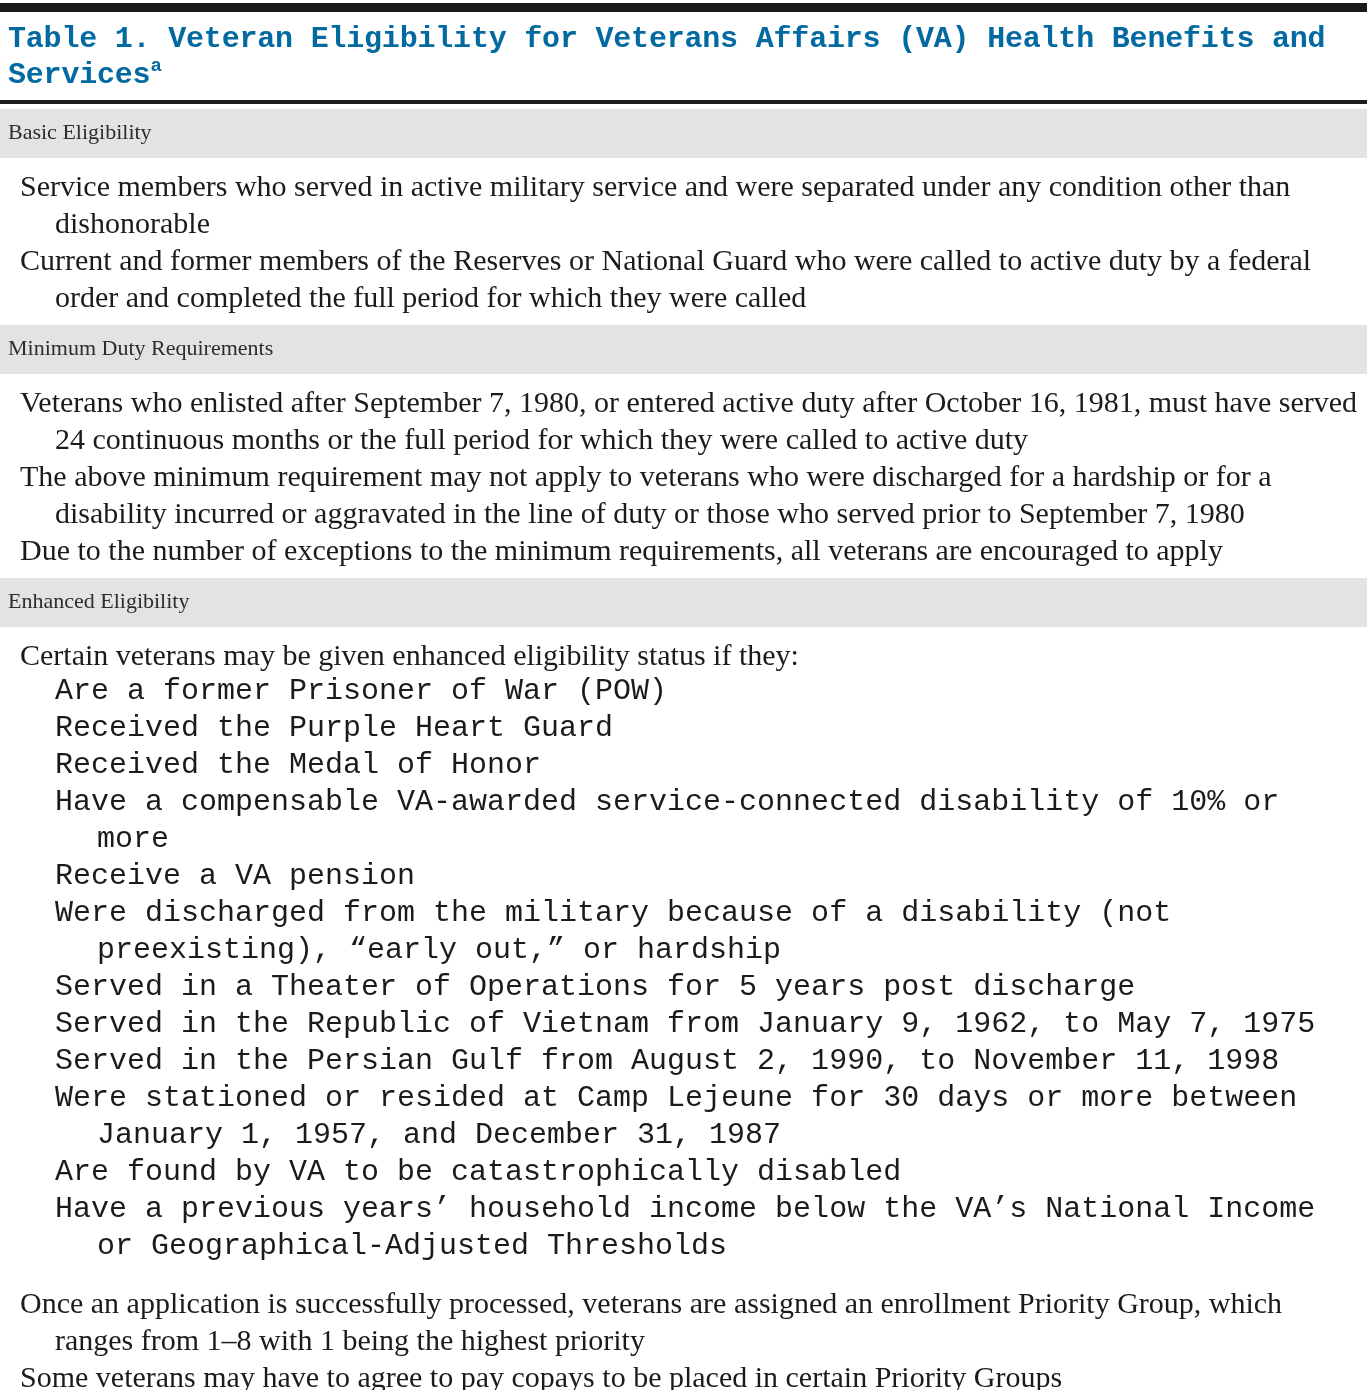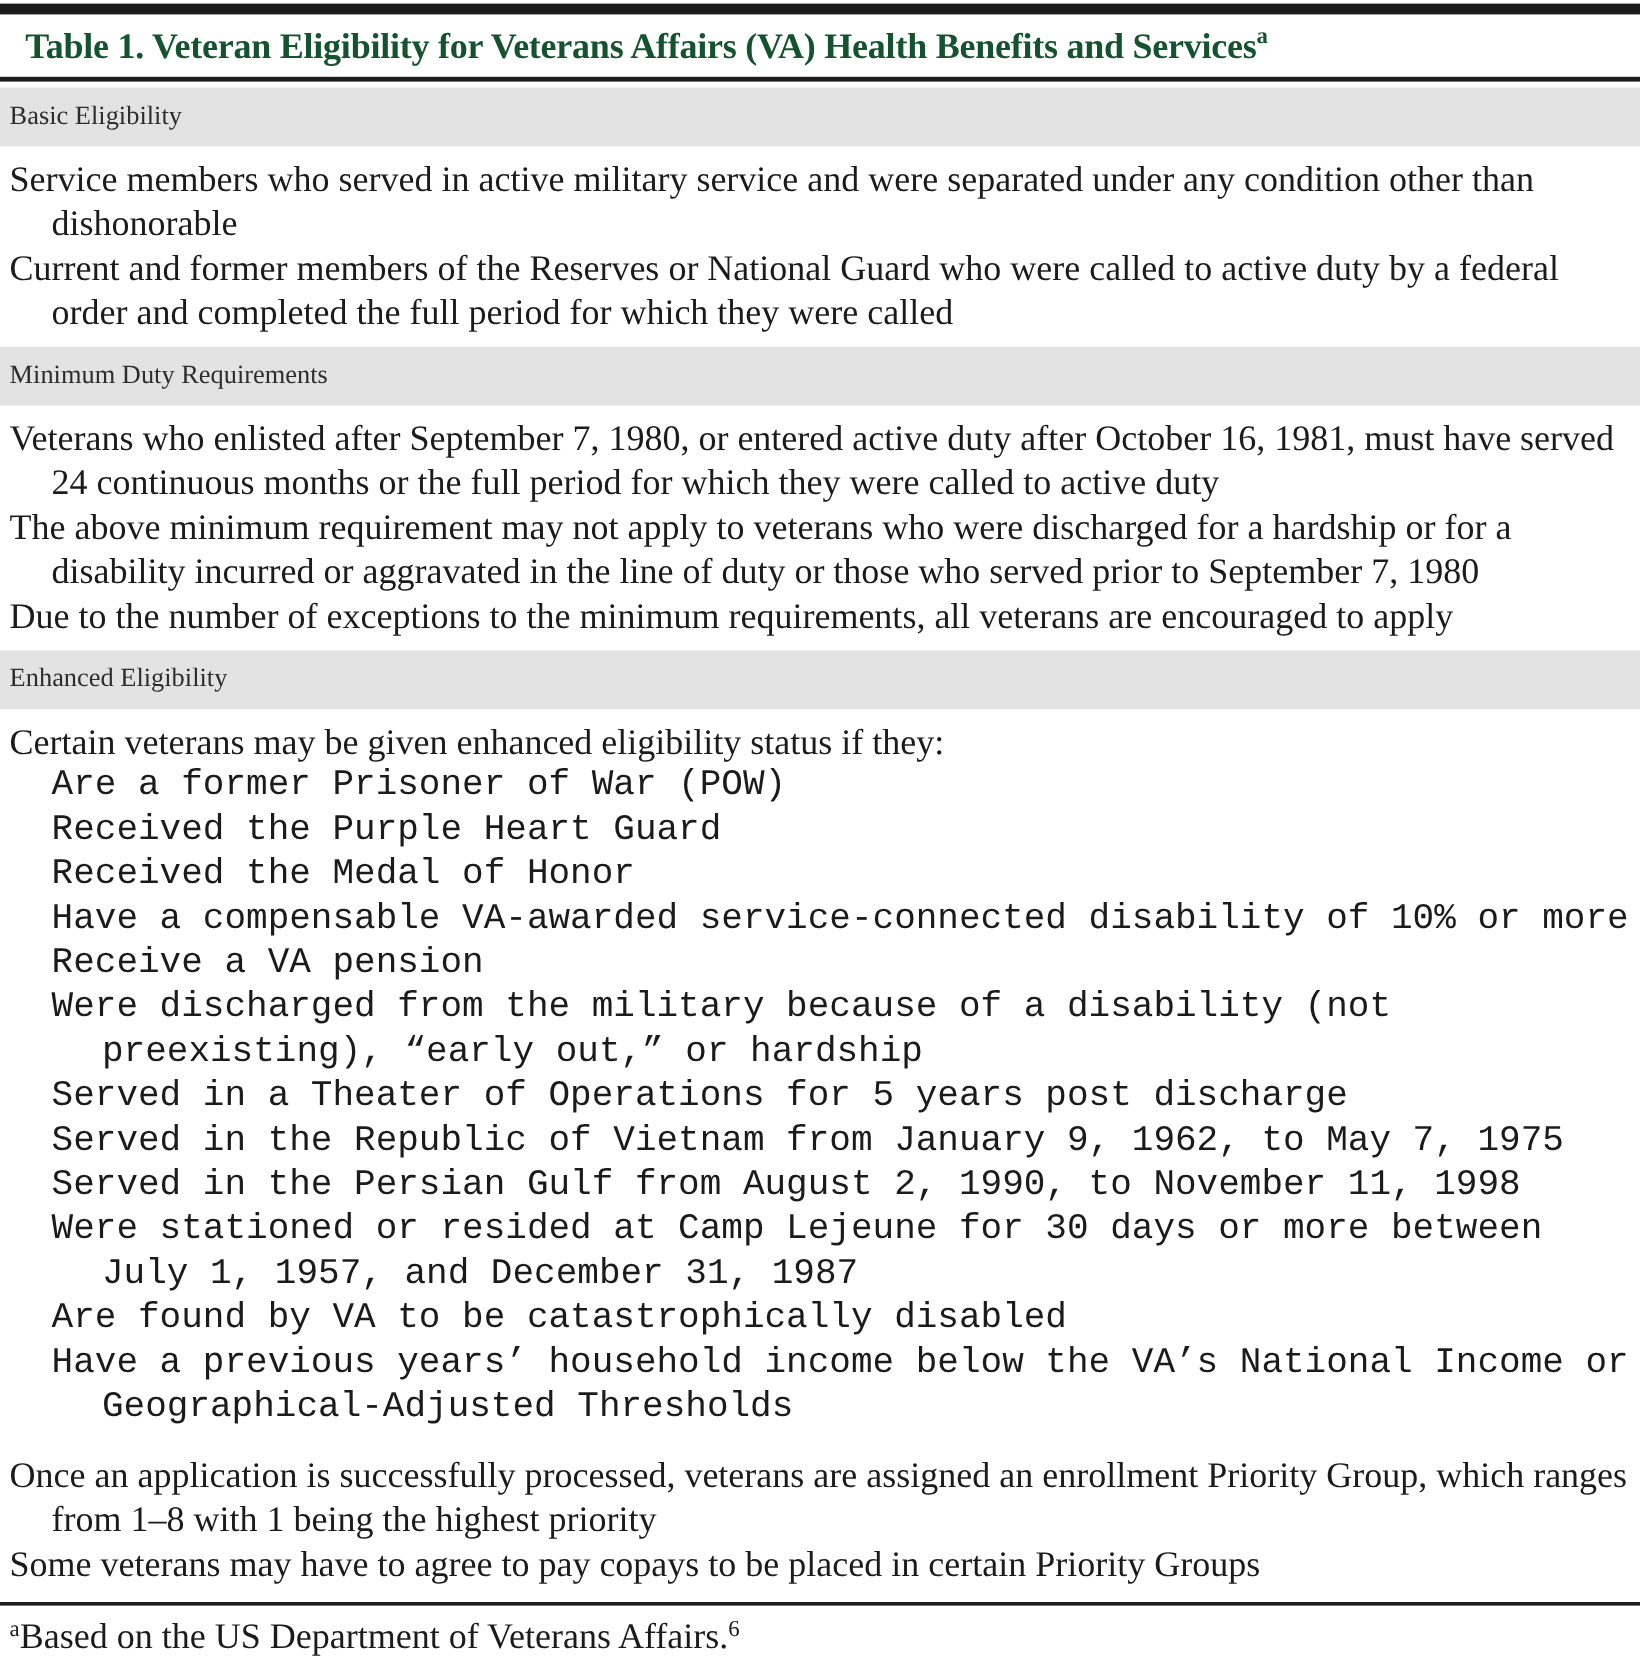--- a/index.html
+++ b/index.html
@@ -13,27 +13,27 @@
     font-family: "Liberation Serif", "DejaVu Serif", serif;
     color: #1b1b1b;
     box-sizing: border-box;
   }
   .top-border {
     height: 9px;
     background: #1a1a1a;
     margin-top: 3px;
   }
   .table-title {
-    font-family: Liberation Serif, serif;
+    font-family: Liberation Mono, monospace;
     font-weight: bold;
     font-size: 30px;
     line-height: 36px;
     letter-spacing: -0.2px;
-    color: #14532d;
-    padding: 9px 8px 7px 21px;
+    color: #0369a1;
+    padding: 9px 8px 7px 8px;
   }
   .table-title sup {
     font-size: 19px;
     line-height: 0;
     vertical-align: 12px;
   }
   .title-rule {
     border: none;
     border-top: 4px solid #1d1d1d;
     margin: 0 0 5px 0;
@@ -42,20 +42,21 @@
     background: #e3e3e3;
     font-size: 22px;
     line-height: 30px;
     color: #2d2d2d;
     padding: 8px 8px 11px 8px;
   }
   .sec-body {
     padding: 9px 2px 10px 8px;
     font-size: 30px;
     line-height: 37px;
+    margin-left: 12px;
   }
   .row {
     padding-left: 35px;
     text-indent: -35px;
   }
   .row.sub {
     padding-left: 77px;
     text-indent: -42px;
     font-family: Liberation Mono, monospace;
   }
@@ -109,21 +110,21 @@
       <div class="row">Certain veterans may be given enhanced eligibility status if they:</div>
       <div class="row sub">Are a former Prisoner of War (POW)</div>
       <div class="row sub">Received the Purple Heart Guard</div>
       <div class="row sub">Received the Medal of Honor</div>
       <div class="row sub">Have a compensable VA-awarded service-connected disability of 10% or more</div>
       <div class="row sub">Receive a VA pension</div>
       <div class="row sub">Were discharged from the military because of a disability (not preexisting), “early out,” or hardship</div>
       <div class="row sub">Served in a Theater of Operations for 5 years post discharge</div>
       <div class="row sub">Served in the Republic of Vietnam from January 9, 1962, to May 7, 1975</div>
       <div class="row sub">Served in the Persian Gulf from August 2, 1990, to November 11, 1998</div>
-      <div class="row sub">Were stationed or resided at Camp Lejeune for 30 days or more between July 1, 1957, and December 31, 1987</div>
+      <div class="row sub">Were stationed or resided at Camp Lejeune for 30 days or more between January 1, 1957, and December 31, 1987</div>
       <div class="row sub">Are found by VA to be catastrophically disabled</div>
       <div class="row sub">Have a previous years’ household income below the VA’s National Income or Geographical-Adjusted Thresholds</div>
     </div>
   </div>
 
   <div class="section">
     <div class="sec-body">
       <div class="row">Once an application is successfully processed, veterans are assigned an enrollment Priority Group, which ranges from 1–8 with 1 being the highest priority</div>
       <div class="row">Some veterans may have to agree to pay copays to be placed in certain Priority Groups</div>
     </div>

